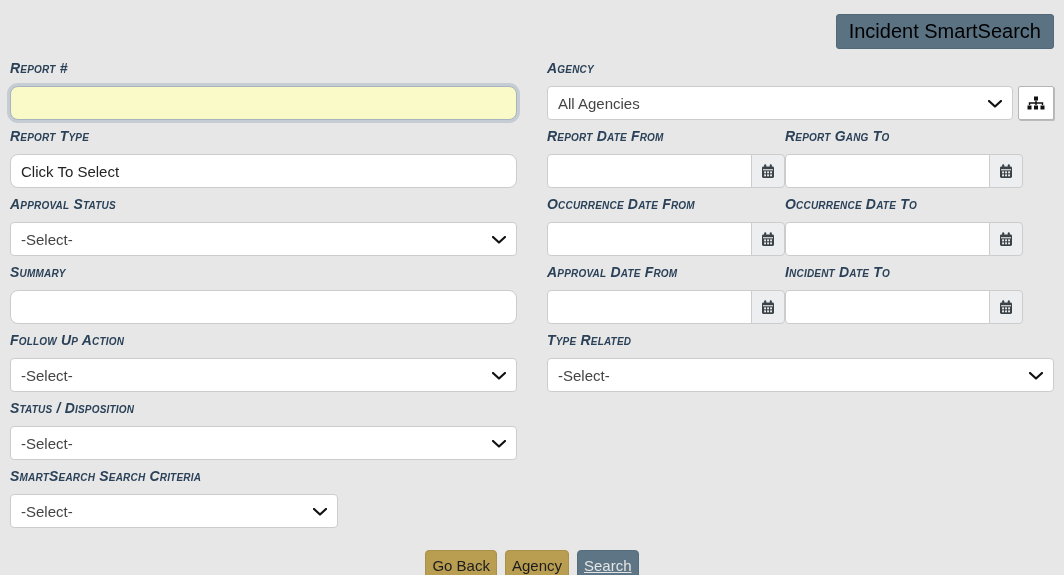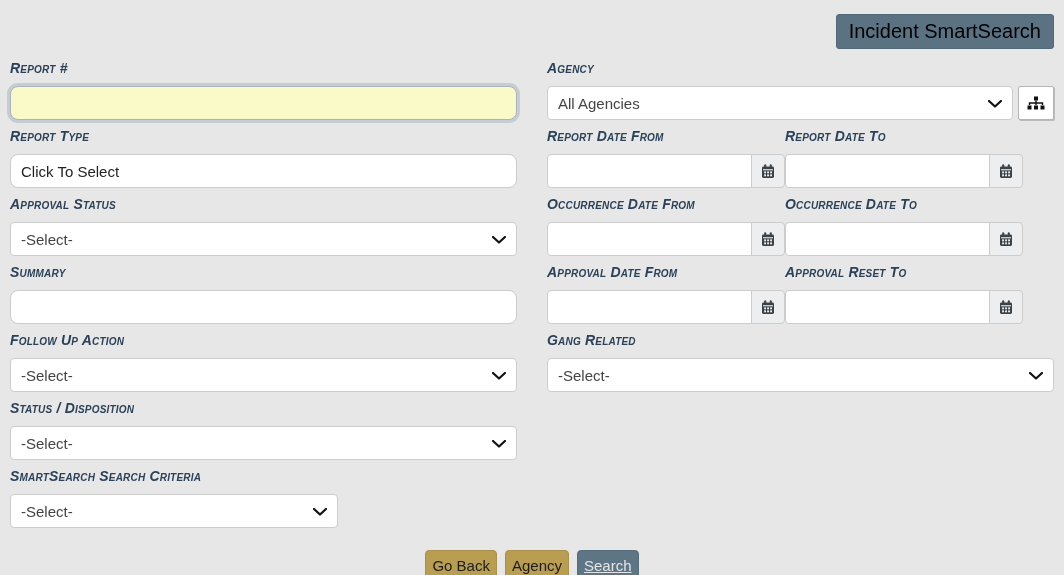--- a/index.html
+++ b/index.html
@@ -210,21 +210,21 @@
                       <rect x="3.1" y="10.4" width="1.9" height="1.9"></rect>
                         <rect x="6.1" y="10.4" width="1.9" height="1.9"></rect>
                         <rect x="9.1" y="10.4" width="1.9" height="1.9"></rect>
                     </g>
                   </svg>
                 </span>
               </span>
             </div>
           </div>
           <div class="date-col">
-            <span class="field-label">Report Date To</span>
+            <span class="field-label">Report Gang To</span>
             <div class="date-group">
               <input type="text" value="" style="">
               <span class="date-addon">
                 <span style="line-height:0;">
                   <svg width="14" height="15" viewBox="0 0 14 15">
                     <rect x="1" y="2.5" width="12" height="11.5" rx="1.4" fill="#3b4248"></rect>
                     <rect x="3.2" y="0.3" width="2" height="4" rx="0.9" fill="#3b4248"></rect>
                     <rect x="8.8" y="0.3" width="2" height="4" rx="0.9" fill="#3b4248"></rect>
                     <rect x="2" y="5.2" width="10" height="1.1" fill="#eceeef"></rect>
                     <g fill="#eceeef">
@@ -316,48 +316,48 @@
                       <rect x="3.1" y="10.4" width="1.9" height="1.9"></rect>
                         <rect x="6.1" y="10.4" width="1.9" height="1.9"></rect>
                         <rect x="9.1" y="10.4" width="1.9" height="1.9"></rect>
                     </g>
                   </svg>
                 </span>
               </span>
             </div>
           </div>
           <div class="date-col">
-            <span class="field-label">Approval Reset To</span>
-            <div class="date-group">
-              <input type="text" value="" style="">
-              <span class="date-addon">
-                <span style="line-height:0;">
-                  <svg width="14" height="15" viewBox="0 0 14 15">
-                    <rect x="1" y="2.5" width="12" height="11.5" rx="1.4" fill="#3b4248"></rect>
-                    <rect x="3.2" y="0.3" width="2" height="4" rx="0.9" fill="#3b4248"></rect>
-                    <rect x="8.8" y="0.3" width="2" height="4" rx="0.9" fill="#3b4248"></rect>
-                    <rect x="2" y="5.2" width="10" height="1.1" fill="#eceeef"></rect>
-                    <g fill="#eceeef">
-                      <rect x="3.1" y="7.4" width="1.9" height="1.9"></rect>
-                        <rect x="6.1" y="7.4" width="1.9" height="1.9"></rect>
-                        <rect x="9.1" y="7.4" width="1.9" height="1.9"></rect>
-                      <rect x="3.1" y="10.4" width="1.9" height="1.9"></rect>
-                        <rect x="6.1" y="10.4" width="1.9" height="1.9"></rect>
-                        <rect x="9.1" y="10.4" width="1.9" height="1.9"></rect>
-                    </g>
-                  </svg>
-                </span>
-              </span>
-            </div>
-          </div>
-        </div>
-      </div>
-
-      <div class="group">
-        <span class="field-label">Gang Related</span>
+            <span class="field-label">Incident Date To</span>
+            <div class="date-group">
+              <input type="text" value="" style="">
+              <span class="date-addon">
+                <span style="line-height:0;">
+                  <svg width="14" height="15" viewBox="0 0 14 15">
+                    <rect x="1" y="2.5" width="12" height="11.5" rx="1.4" fill="#3b4248"></rect>
+                    <rect x="3.2" y="0.3" width="2" height="4" rx="0.9" fill="#3b4248"></rect>
+                    <rect x="8.8" y="0.3" width="2" height="4" rx="0.9" fill="#3b4248"></rect>
+                    <rect x="2" y="5.2" width="10" height="1.1" fill="#eceeef"></rect>
+                    <g fill="#eceeef">
+                      <rect x="3.1" y="7.4" width="1.9" height="1.9"></rect>
+                        <rect x="6.1" y="7.4" width="1.9" height="1.9"></rect>
+                        <rect x="9.1" y="7.4" width="1.9" height="1.9"></rect>
+                      <rect x="3.1" y="10.4" width="1.9" height="1.9"></rect>
+                        <rect x="6.1" y="10.4" width="1.9" height="1.9"></rect>
+                        <rect x="9.1" y="10.4" width="1.9" height="1.9"></rect>
+                    </g>
+                  </svg>
+                </span>
+              </span>
+            </div>
+          </div>
+        </div>
+      </div>
+
+      <div class="group">
+        <span class="field-label">Type Related</span>
         <div class="select select-full">
           <span>-Select-</span>
           <span class="chev">
             <svg width="14" height="8" viewBox="0 0 14 8">
                 <path d="M1 1l6 5.5L13 1" stroke="#111" stroke-width="2.2" fill="none" stroke-linecap="round" stroke-linejoin="round"></path>
               </svg>
           </span>
         </div>
       </div>
 

